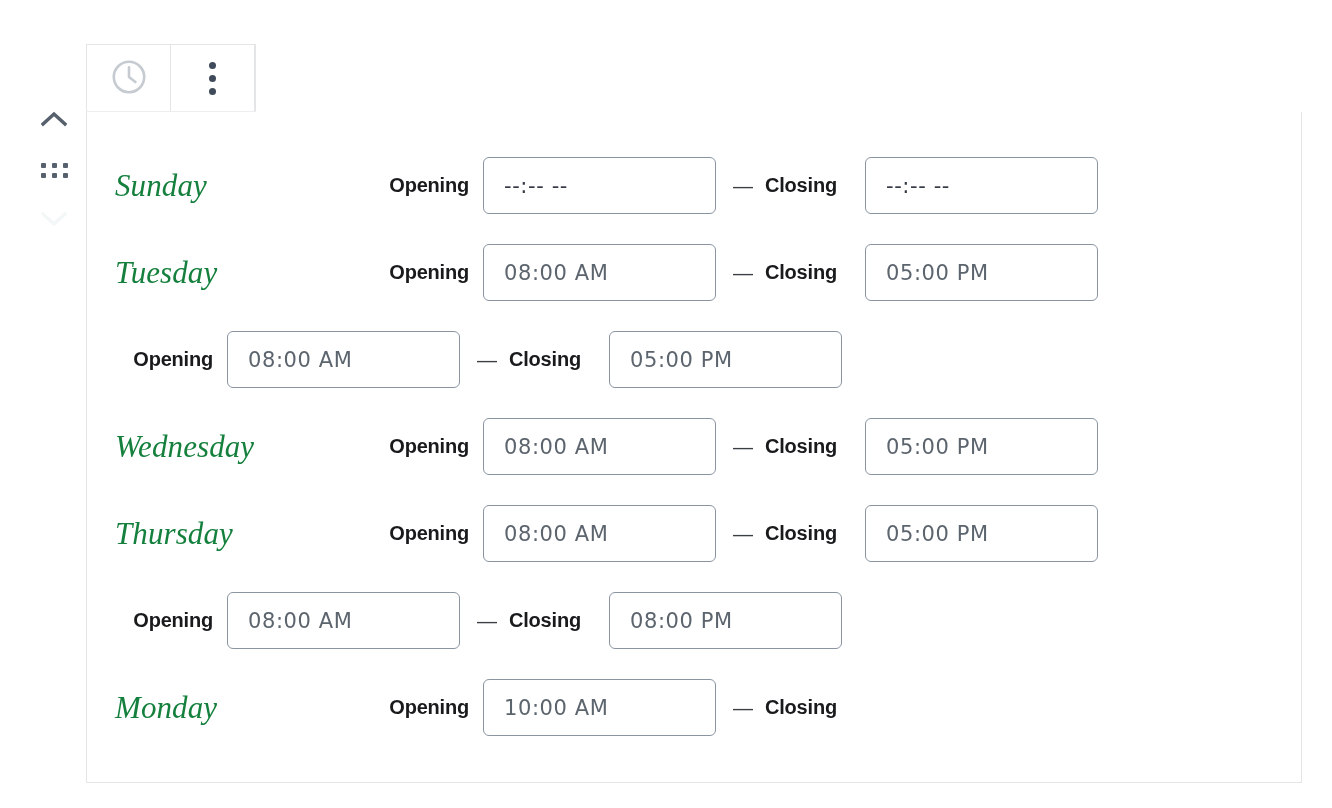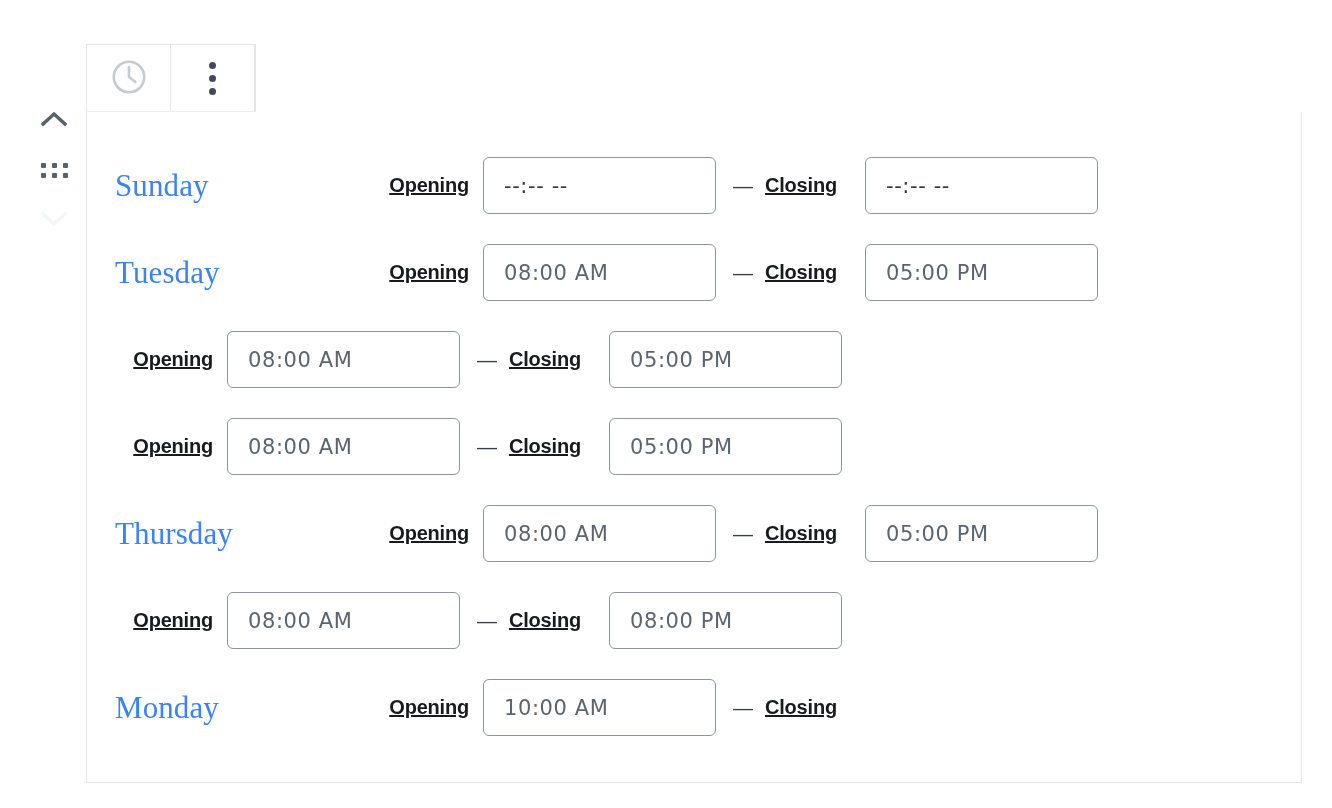--- a/index.html
+++ b/index.html
@@ -111,37 +111,37 @@
     display: flex;
     align-items: center;
     padding-left: 28px;
   }
 
   .day-name {
     width: 256px;
     flex: 0 0 256px;
     font-family: "Liberation Serif", "DejaVu Serif", serif;
     font-size: 31px;
-    color: #3b82f6;
+    color: #15803d;
     line-height: 1;
     letter-spacing: 0.1px;
+    font-style: italic;
   }
 
   .field-label {
     width: 112px;
     flex: 0 0 112px;
     text-align: right;
     padding-right: 14px;
     box-sizing: border-box;
     font-family: "Liberation Sans", sans-serif;
     font-size: 20px;
     font-weight: bold;
     color: #181a1c;
     letter-spacing: -0.2px;
-    text-decoration: underline;
   }
 
   .time-input {
     width: 233px;
     flex: 0 0 233px;
     height: 57px;
     box-sizing: border-box;
     border: 1px solid #8b95a1;
     border-radius: 6px;
     background: #ffffff;
@@ -244,20 +244,21 @@
       <input type="text" class="time-input" value="05:00 PM" placeholder="--:-- --" style="">
     </div>
     <div class="day-row">
       <div class="field-label">Opening</div>
       <input type="text" class="time-input" value="08:00 AM" placeholder="--:-- --" style="">
       <div class="sep-dash">—</div>
       <div class="field-label" style="width: 100px; flex: 0 0 100px; text-align: left; padding-right: 0px;">Closing</div>
       <input type="text" class="time-input" value="05:00 PM" placeholder="--:-- --" style="">
     </div>
     <div class="day-row">
+      <div class="day-name">Wednesday</div>
       <div class="field-label">Opening</div>
       <input type="text" class="time-input" value="08:00 AM" placeholder="--:-- --" style="">
       <div class="sep-dash">—</div>
       <div class="field-label" style="width: 100px; flex: 0 0 100px; text-align: left; padding-right: 0px;">Closing</div>
       <input type="text" class="time-input" value="05:00 PM" placeholder="--:-- --" style="">
     </div>
     <div class="day-row">
       <div class="day-name">Thursday</div>
       <div class="field-label">Opening</div>
       <input type="text" class="time-input" value="08:00 AM" placeholder="--:-- --" style="">

